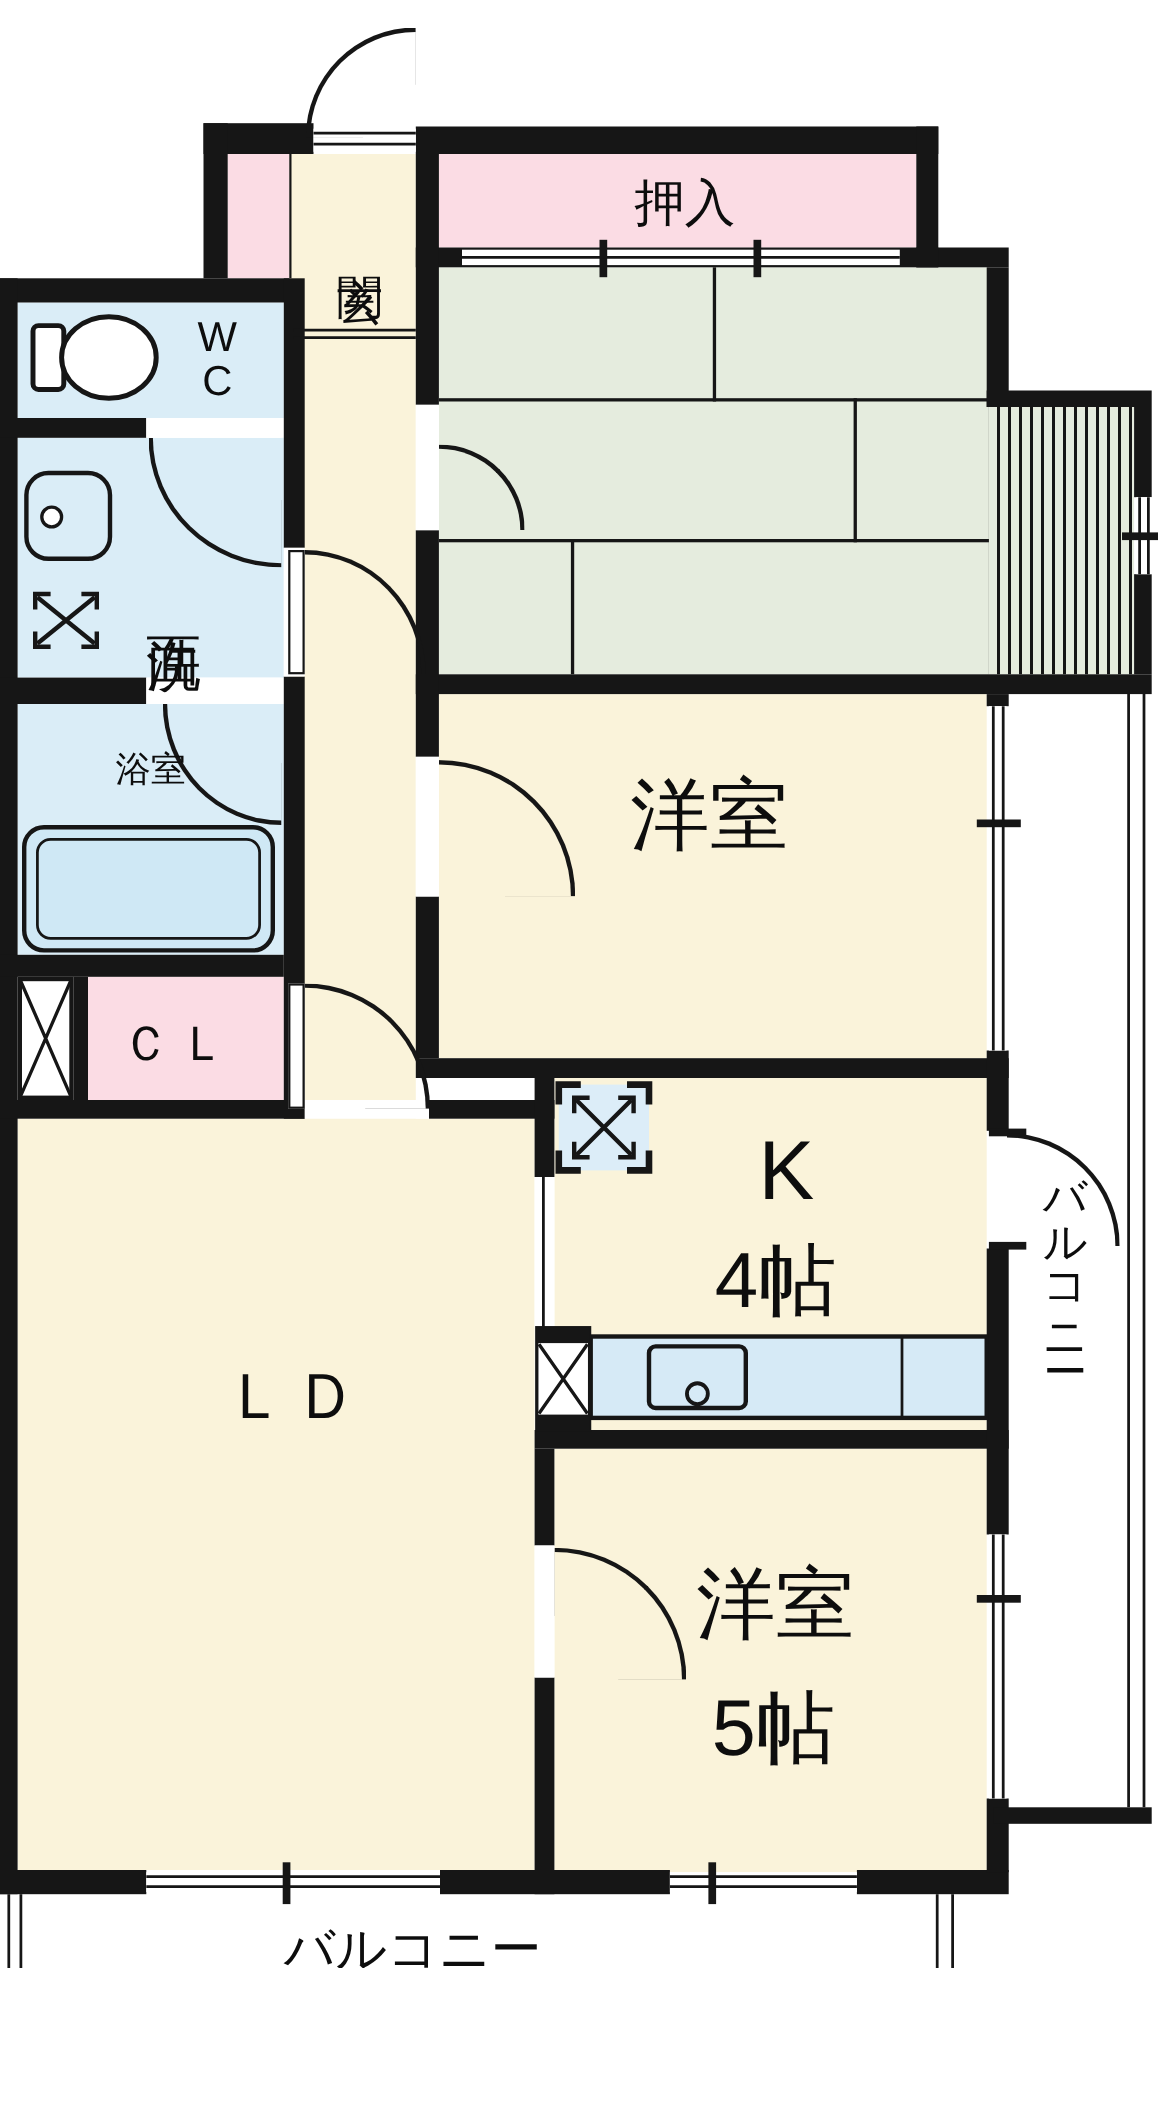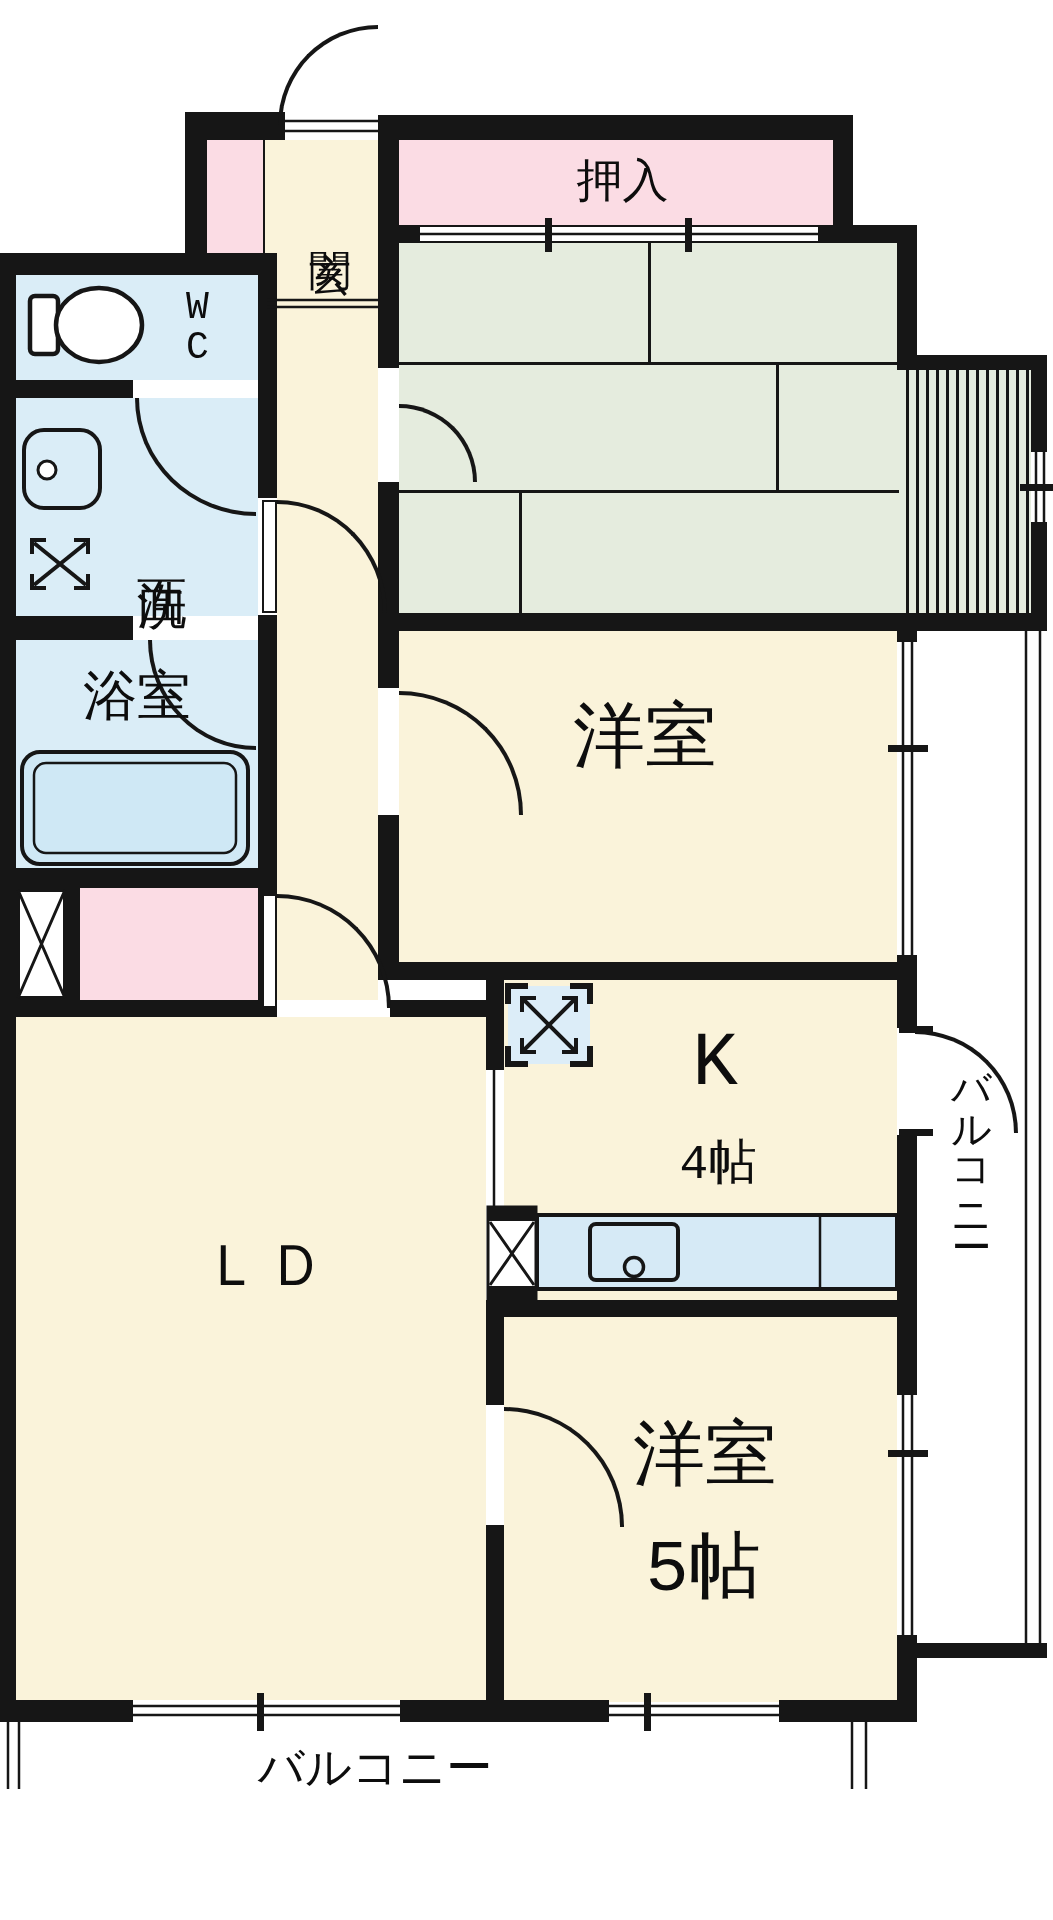--- a/index.html
+++ b/index.html
@@ -1,17 +1,17 @@
 <!DOCTYPE html>
 <html><head>
 <meta charset="utf-8">
 <style>
   html,body{margin:0;padding:0;background:#fff}
   #plan{position:relative;width:1053px;height:1789px;background:#fff;overflow:hidden;
-        font-family:Liberation Mono, monospace}
+        font-family:Liberation Sans, sans-serif}
   .room,.w,.white,.tick,.thin,.arc,.leaf,.lbl,.svgov{position:absolute}
   .w{background:#161616}
   .white{background:#fff}
   .tick,.thin{background:#161616}
   .lbl{display:flex;align-items:center;justify-content:center;color:#0d0d0d;white-space:nowrap;text-align:center;line-height:1.05}
   .vert{writing-mode:vertical-rl;text-orientation:mixed}
   .arc{box-sizing:border-box}
   .arc-tl{border-top:4px solid #161616;border-left:4px solid #161616;border-top-left-radius:100% 100%}
   .arc-tr{border-top:4px solid #161616;border-right:4px solid #161616;border-top-right-radius:100% 100%}
   .arc-bl{border-bottom:4px solid #161616;border-left:4px solid #161616;border-bottom-left-radius:100% 100%}
@@ -203,23 +203,24 @@
     </g>
   </svg>
 
   <div class="lbl vert" style="left:298px;top:158px;width:58px;height:120px;font-size:42px">玄関</div>
   <div class="lbl" style="left:540px;top:152px;width:165px;height:64px;font-size:46px">押入</div>
   <div class="lbl" style="left:160px;top:278px;width:75px;height:100px;font-size:38px;flex-direction:column">
     <span style="display:block">W</span>
     <span style="display:block">C</span>
   </div>
   <div class="lbl vert" style="left:126px;top:460px;width:64px;height:160px;font-size:50px">洗面</div>
-  <div class="lbl" style="left:57px;top:672px;width:160px;height:56px;font-size:54px">浴室</div>
+  <div class="lbl" style="left:57px;top:672px;width:160px;height:56px;font-size:32px">浴室</div>
+  <div class="lbl" style="left:85px;top:922px;width:155px;height:56px;font-size:44px;letter-spacing:8px">ＣＬ</div>
   <div class="lbl" style="left:480px;top:700px;width:330px;height:84px;font-size:72px">洋室</div>
   <div class="lbl" style="left:660px;top:1022px;width:110px;height:86px;font-size:76px">K</div>
-  <div class="lbl" style="left:620px;top:1122px;width:196px;height:86px;font-size:48px">4帖</div>
+  <div class="lbl" style="left:607px;top:1122px;width:196px;height:86px;font-size:71px">4帖</div>
   <div class="lbl" style="left:150px;top:1230px;width:235px;height:80px;font-size:58px;letter-spacing:6px">ＬＤ</div>
   <div class="lbl" style="left:570px;top:1418px;width:270px;height:84px;font-size:72px">洋室</div>
   <div class="lbl" style="left:565px;top:1530px;width:276px;height:84px;font-size:72px">5帖</div>
   <div class="lbl vert" style="left:940px;top:975px;width:56px;height:320px;font-size:40px">バルコニー</div>
   <div class="lbl" style="left:215px;top:1740px;width:320px;height:62px;font-size:46px">バルコニー</div>
 
 </div>
 
 </body></html>

